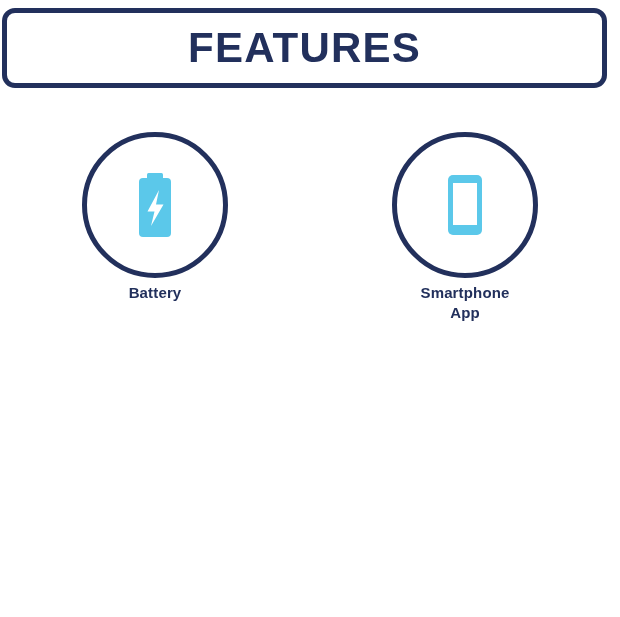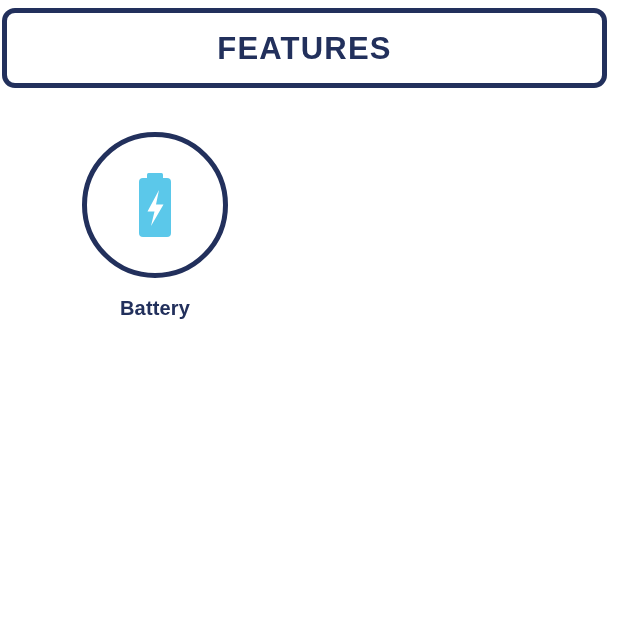--- a/index.html
+++ b/index.html
@@ -24,21 +24,21 @@
     height: 80px;
     border: 5px solid #22305c;
     border-radius: 13px;
     display: flex;
     align-items: center;
     justify-content: center;
     box-sizing: border-box;
     background: #ffffff;
   }
   .header-title {
-    font-size: 31px;
+    font-size: 42px;
     font-weight: bold;
     color: #22305c;
     letter-spacing: 1.2px;
     line-height: 1;
     font-family: "Liberation Sans", sans-serif;
   }
 
   
   .features-grid {
     position: absolute;
@@ -62,22 +62,22 @@
     height: 146px;
     border: 5px solid #22305c;
     border-radius: 50%;
     box-sizing: border-box;
     display: flex;
     align-items: center;
     justify-content: center;
     background: #ffffff;
   }
   .feature-label {
-    margin-top: 17px;
-    font-size: 20px;
+    margin-top: 5px;
+    font-size: 15px;
     font-weight: bold;
     color: #22305c;
     text-align: center;
     line-height: 1.32;
     letter-spacing: 0.15px;
     max-width: 200px;
     white-space: pre-line;
   }
   .icon-wrap {
     width: 74px;
@@ -110,14 +110,28 @@
 
           <path d="M41 22 L29.5 43.5 L36.5 43.5 L33 58 L45.5 36.5 L38 36.5 Z" fill="#ffffff"></path>
         </svg>
       </span>
     </div>
     <div class="feature-label">Battery</div>
   </div>
 
 
 
+  <div class="feature-item">
+    <div class="feature-circle">
+      <span class="icon-wrap">
+        <svg viewBox="0 0 74 74" xmlns="http://www.w3.org/2000/svg">
+
+          <rect x="20" y="7" width="34" height="60" rx="5" fill="#5bc8ea"></rect>
+
+          <rect x="25" y="15" width="24" height="42" fill="#ffffff"></rect>
+        </svg>
+      </span>
+    </div>
+    <div class="feature-label">Smartphone
+App</div>
+  </div>
 
 </div>
 
 </body></html>

